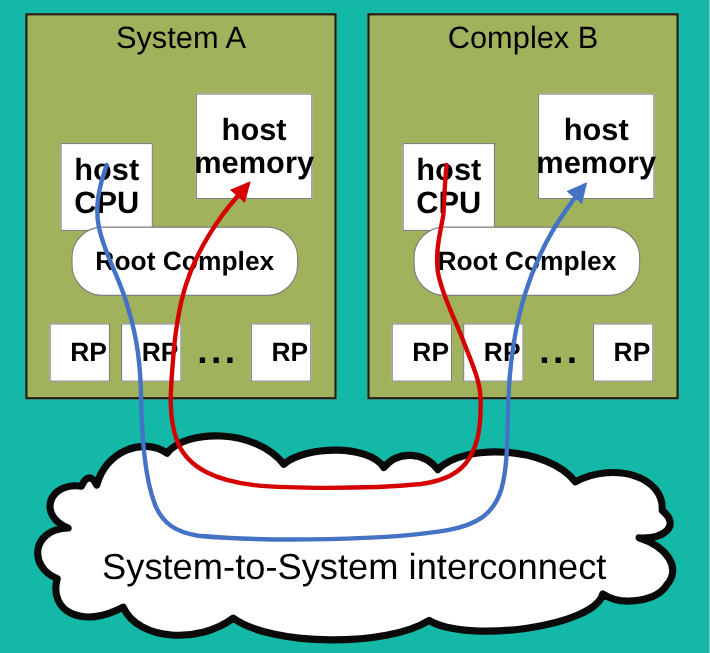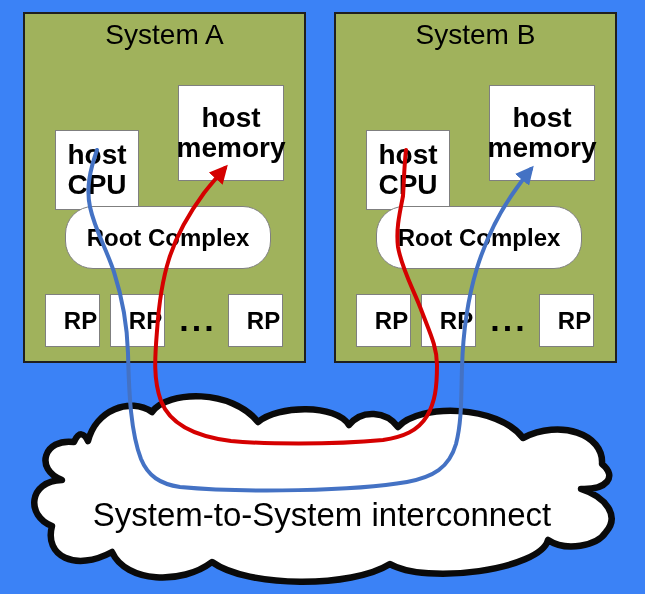--- a/index.html
+++ b/index.html
@@ -1,17 +1,17 @@
 <!DOCTYPE html>
 <html><head>
 <meta charset="utf-8">
 <style>
   html,body{margin:0;padding:0;background:#DCE9F6;}
   .canvas{
-    position:relative;width:645px;height:594px;background:#3b82f6;
+    position:relative;width:645px;height:594px;background:#14b8a6;
     font-family:"Liberation Sans",sans-serif;color:#000;overflow:hidden;
   }
   .system{
     position:absolute;top:12px;width:283px;height:351px;
     background:#A0B25C;border:2px solid #1F1F1F;box-sizing:border-box;
   }
   #sysA{left:23px;}
   #sysB{left:334px;}
   .sys-title{
     position:absolute;top:5px;left:0;width:100%;text-align:center;
@@ -59,21 +59,21 @@
     <div class="wbox rp rp2">
       <span>RP</span>
     </div>
     <div class="dots">...</div>
     <div class="wbox rp rp3">
       <span>RP</span>
     </div>
   </div>
 
   <div class="system" id="sysB">
-    <div class="sys-title">System B</div>
+    <div class="sys-title">Complex B</div>
     <div class="wbox host-cpu">
       <span>host CPU</span>
     </div>
     <div class="wbox host-mem">
       <span>host memory</span>
     </div>
     <div class="wbox root-complex">
       <span>Root Complex</span>
     </div>
     <div class="wbox rp rp1">

